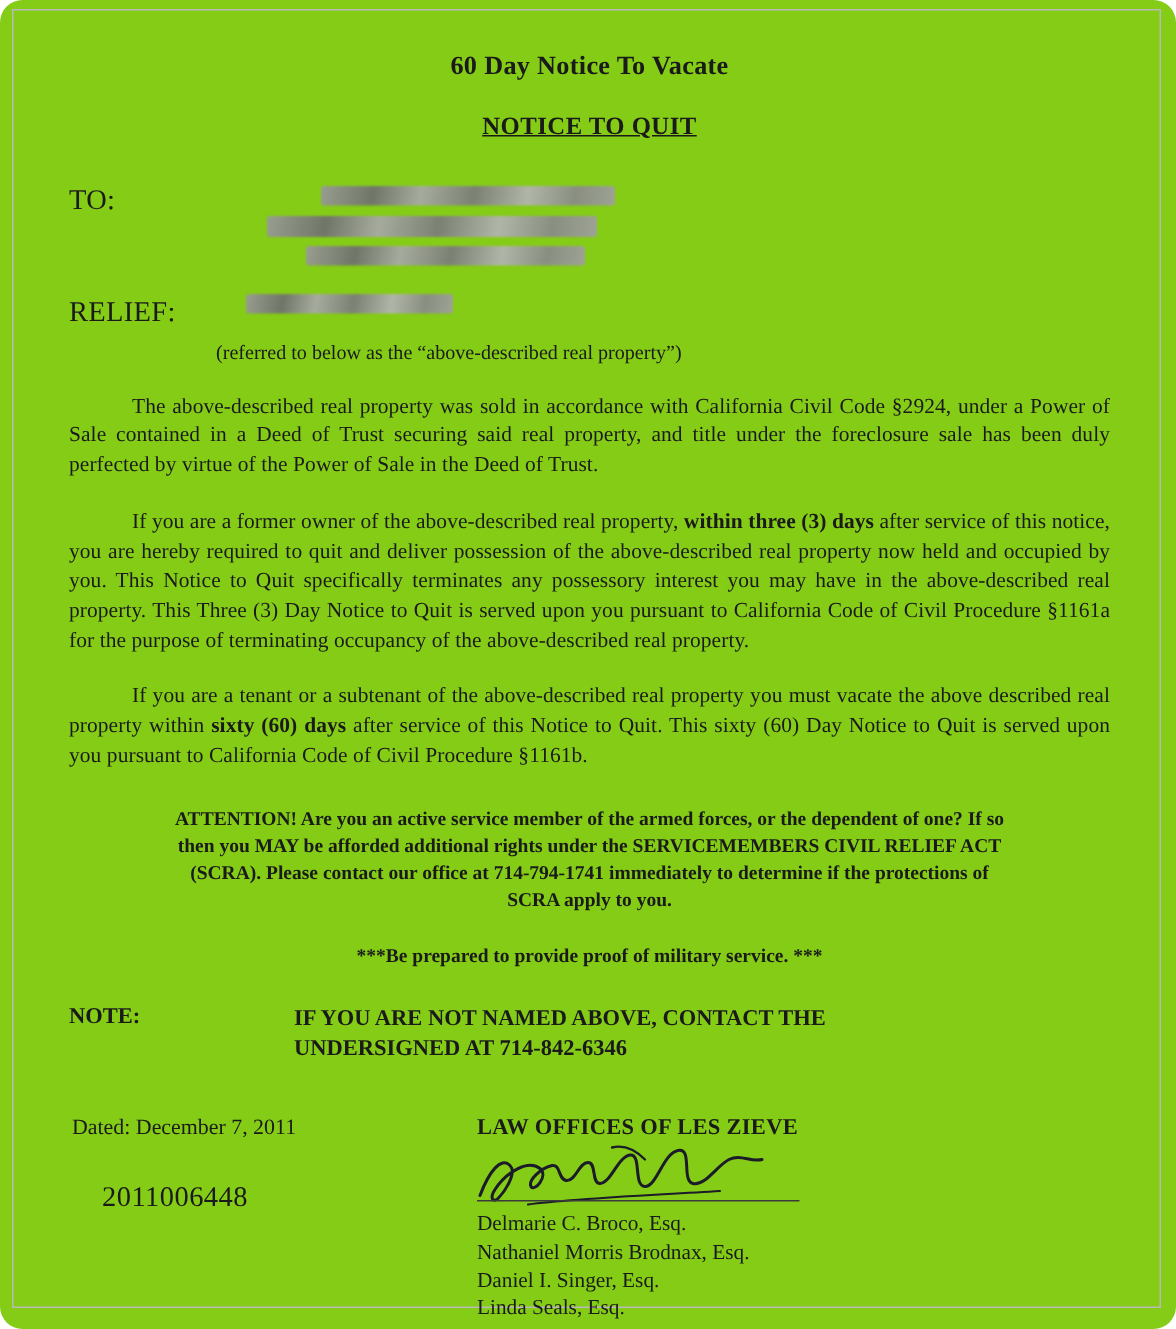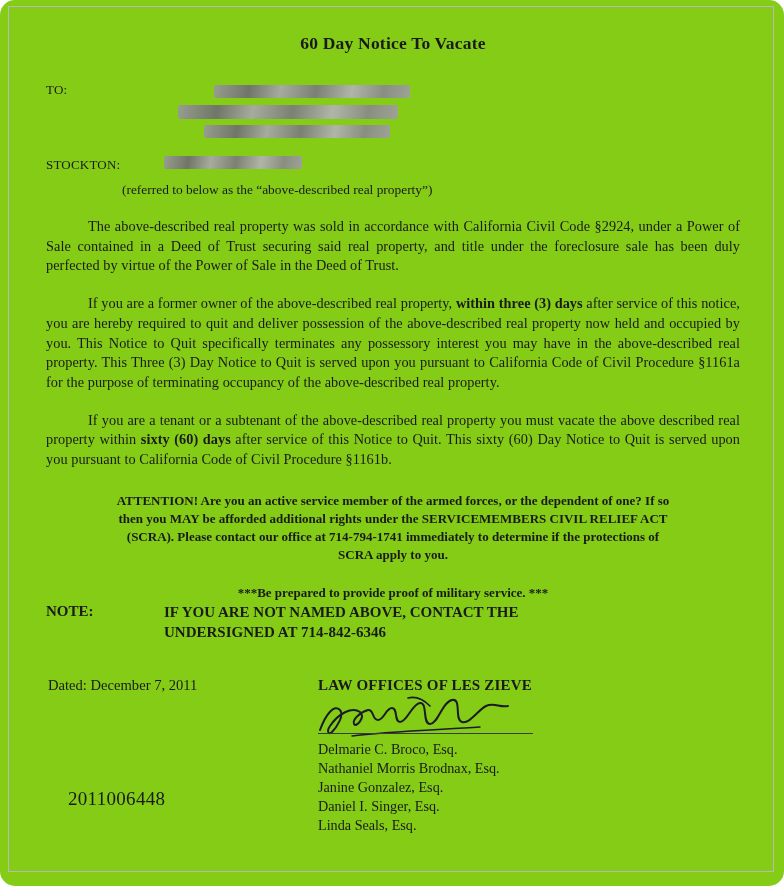--- a/index.html
+++ b/index.html
@@ -53,21 +53,21 @@
     letter-spacing: 0.3px;
   }
   .field-row {
     display: flex;
     align-items: flex-start;
     margin-top: 26px;
   }
   .field-label {
     width: 118px;
     flex: 0 0 118px;
-    font-size: 13px;
+    font-size: 19px;
     letter-spacing: 0.2px;
   }
   .field-value {
     flex: 1;
     position: relative;
     min-height: 20px;
   }
   
   .redact {
     position: relative;
@@ -84,21 +84,21 @@
   .redact.r3 { width: 186px; height: 13px; margin-left: 40px; margin-top: 3px; }
   .redact.addr { width: 138px; height: 13px; margin-right: 6px; }
   .addr-line {
     display: flex;
     align-items: center;
     font-weight: bold;
     font-size: 14.6px;
     letter-spacing: 0.3px;
   }
   .paren-note {
-    margin-left: 76px;
+    margin-left: 98px;
     margin-top: 5px;
     font-size: 13.4px;
     font-style: normal;
   }
   p.body {
     margin: 18px 0 0 0;
     text-align: justify;
     text-indent: 42px;
     font-size: 14.3px;
     line-height: 1.38;
@@ -113,22 +113,24 @@
     line-height: 1.4;
     padding: 0 14px;
   }
   .attention .u { }
   .stars {
     display: block;
     margin-top: 19px;
   }
   .note-row {
     display: flex;
+    margin-top: 22px;
     font-weight: bold;
     font-size: 15px;
+    gap: 32px;
   }
   .note-label { width: 118px; flex: 0 0 118px; }
   .note-text { flex: 1; line-height: 1.35; }
   .sign-area {
     display: flex;
     margin-top: 34px;
   }
   .dated {
     width: 270px;
     flex: 0 0 270px;
@@ -176,32 +178,33 @@
 </style>
 </head>
 <body>
 
 <div class="page">
   <div class="scan-border"></div>
 
   <div class="doc">
 
     <div class="title">60 Day Notice To Vacate</div>
+    <div class="subtitle">NOTICE TO QUIT</div>
 
     <div class="field-row">
       <div class="field-label">TO:</div>
       <div class="field-value">
         <span class="redact r1"></span><br>
         <span class="redact r2"></span><br>
         <span class="redact r3"></span>
       </div>
     </div>
 
     <div class="field-row" style="margin-top:18px;">
-      <div class="field-label">STOCKTON:</div>
+      <div class="field-label">RELIEF:</div>
       <div class="field-value">
         <div class="addr-line">
           <span class="redact addr"></span>
         </div>
       </div>
     </div>
 
     <div class="paren-note">(referred to below as the “above-described real property”)</div>
 
     <p class="body">The above-described real property was sold in accordance with California Civil Code §2924, under a Power of Sale contained in a Deed of Trust securing said real property, and title under the foreclosure sale has been duly perfected by virtue of the Power of Sale in the Deed of Trust.</p>
@@ -240,21 +243,20 @@
             <path d="M8 36 C14 20, 22 10, 28 16 C33 21, 24 34, 20 38 C17 41, 14 38, 18 32 C26 20, 40 12, 48 18 C54 23, 44 34, 42 30 C40 26, 48 18, 56 16 C62 15, 60 26, 66 26 C72 26, 74 14, 80 14 C86 14, 82 28, 88 28 C95 28, 100 10, 108 9 C116 8, 110 30, 118 30 C126 30, 130 8, 140 6 C150 4, 142 26, 150 28 C158 30, 166 16, 174 12 C182 8, 188 14, 196 12" fill="none" stroke="#1b1b2a" stroke-width="2.0" stroke-linecap="round"></path>
             <path d="M40 42 C70 38, 120 36, 168 33" fill="none" stroke="#1b1b2a" stroke-width="1.4" stroke-linecap="round"></path>
             <path d="M96 4 C104 2, 112 6, 118 12" fill="none" stroke="#1b1b2a" stroke-width="1.6" stroke-linecap="round"></path>
           </svg>
           <div class="sig-line"></div>
         </div>
 
         <div class="atty">
           <div>Delmarie C. Broco, Esq.</div>
           <div>Nathaniel Morris Brodnax, Esq.</div>
-          <div>Janine Gonzalez, Esq.</div>
           <div>Daniel I. Singer, Esq.</div>
           <div>Linda Seals, Esq.</div>
 
         </div>
 
       </div>
     </div>
 
     <div class="case-no">2011006448</div>
 

